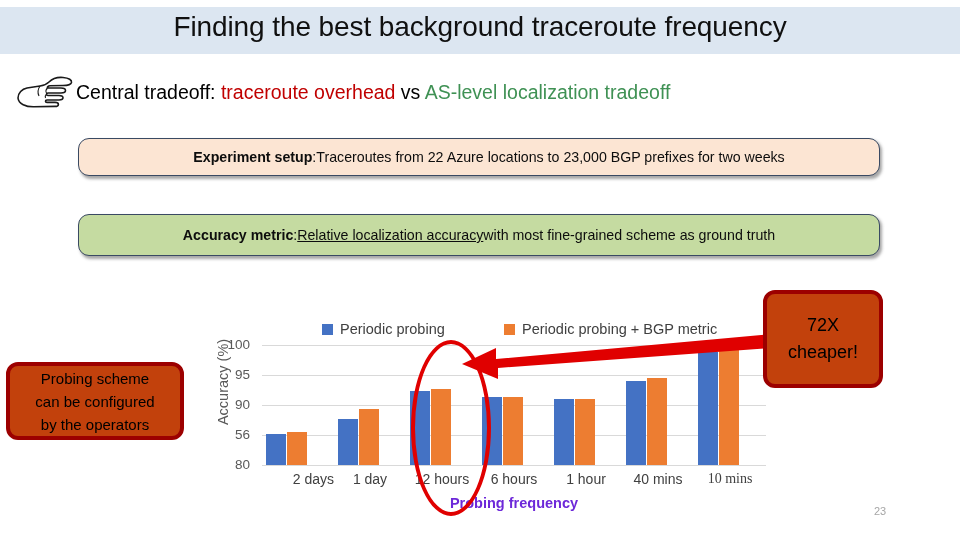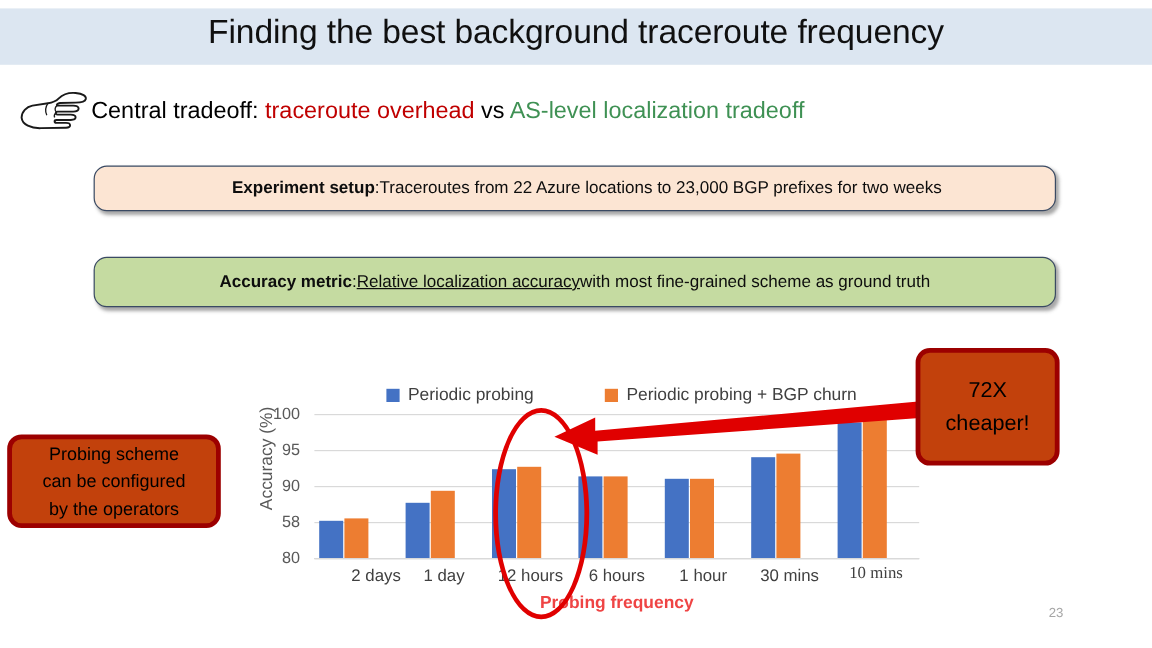--- a/index.html
+++ b/index.html
@@ -175,21 +175,21 @@
     color: #404040;
     text-align: center;
     white-space: nowrap;
   }
   #xlabel {
     position: absolute;
     left: 66px; top: 183px;
     width: 504px;
     text-align: center;
     font-size: 14.5px;
-    color: #ef4444;
+    color: #6d28d9;
     font-weight: bold;
   }
 
   
   #red-ellipse {
     position: absolute;
     left: 411px; top: 340px;
     width: 80px; height: 176px;
     border: 4.5px solid #e00000;
     border-radius: 50%;
@@ -265,27 +265,27 @@
   </div>
 
   <div id="chart">
     <div id="legend">
       <div class="legend-entry" id="legend-0">
         <span class="legend-swatch" style="background: rgb(68, 114, 196);"></span>
         <span class="legend-label">Periodic probing</span>
       </div>
       <div class="legend-entry" id="legend-1">
         <span class="legend-swatch" style="background: rgb(237, 125, 49);"></span>
-        <span class="legend-label">Periodic probing + BGP churn</span>
+        <span class="legend-label">Periodic probing + BGP metric</span>
       </div>
     </div>
 
     <div id="ytick-wrap">
         <div class="ytick" style="top: 120px;">80</div>
-        <div class="ytick" style="top: 90px;">58</div>
+        <div class="ytick" style="top: 90px;">56</div>
         <div class="ytick" style="top: 60px;">90</div>
         <div class="ytick" style="top: 30px;">95</div>
         <div class="ytick" style="top: 0px;">100</div>
       </div>
     <div id="ylabel">Accuracy (%)</div>
 
     <div id="plot-area">
       <div id="axis-baseline"></div>
     <div class="gridline" style="top: 120px;"></div>
         <div class="gridline" style="top: 90px;"></div>
@@ -321,21 +321,21 @@
           <div class="bar bar-orange" style="height: 115.8px; background: rgb(237, 125, 49);"></div>
         </div>
       </div>
 
     <div id="xlabel">Probing frequency</div>
   <div class="xtick" style="left: 66px; width: 72px; text-align: right;">2 days</div>
       <div class="xtick" style="left: 138px; width: 72px;">1 day</div>
       <div class="xtick" style="left: 210px; width: 72px;">12 hours</div>
       <div class="xtick" style="left: 282px; width: 72px;">6 hours</div>
       <div class="xtick" style="left: 354px; width: 72px;">1 hour</div>
-      <div class="xtick" style="left: 426px; width: 72px;">30 mins</div>
+      <div class="xtick" style="left: 426px; width: 72px;">40 mins</div>
       <div class="xtick" style="left: 498px; width: 72px; font-family: Liberation Serif, serif;">10 mins</div>
     </div>
 
   <div id="red-ellipse"></div>
 
   <svg id="red-arrow" viewBox="0 0 320 55">
     <path d="M320 4 L44 29 L44 18 L10 34 L46 49 L46 38 L320 18 Z" fill="#e00000"></path>
   </svg>
 
   <div class="red-box" id="box-cheaper">

